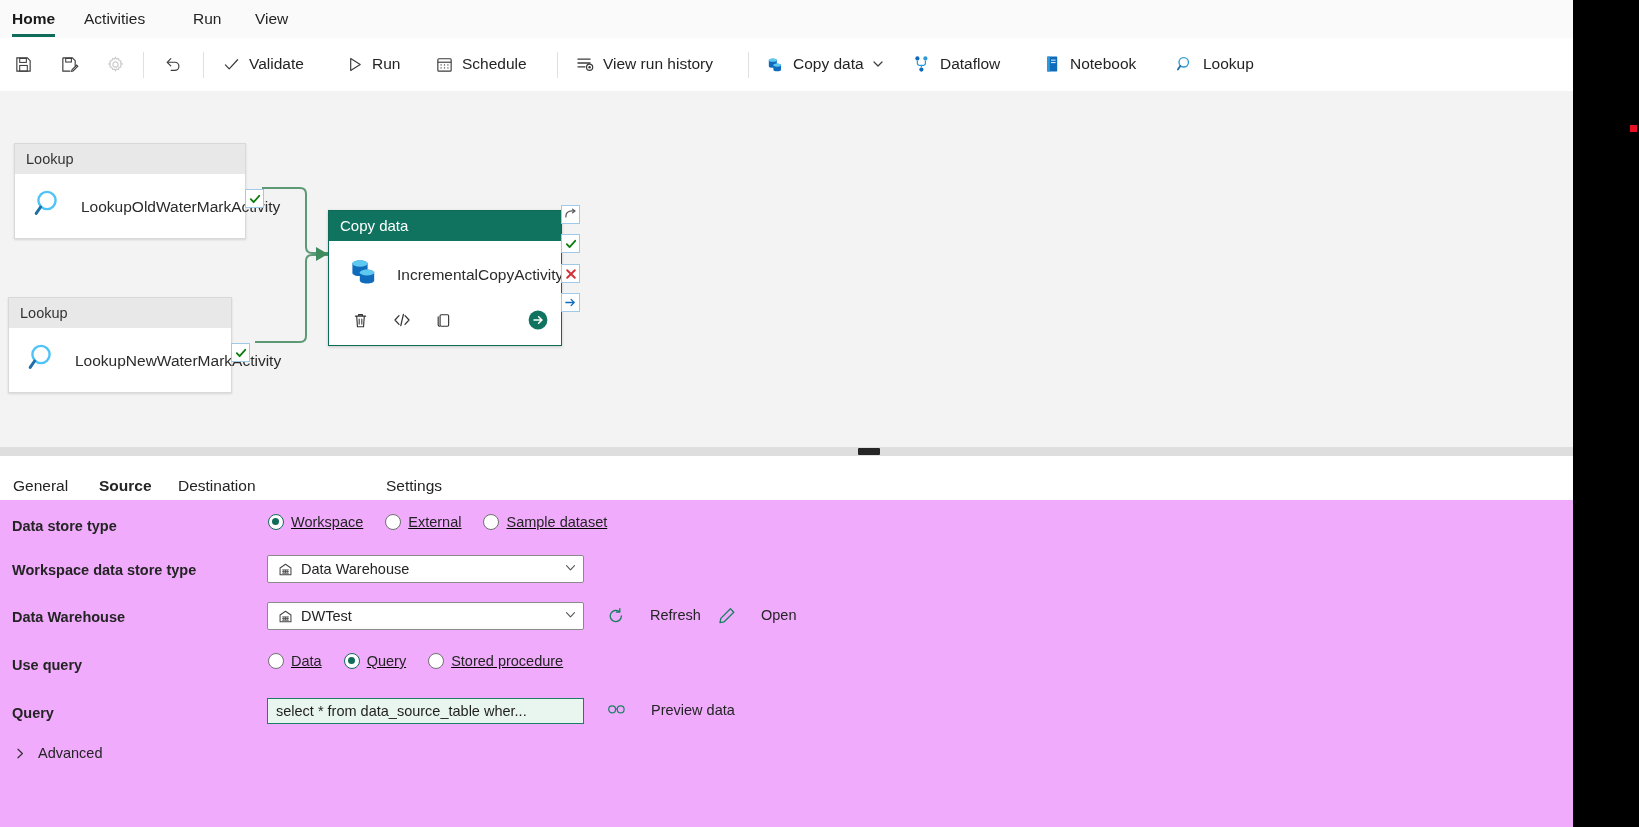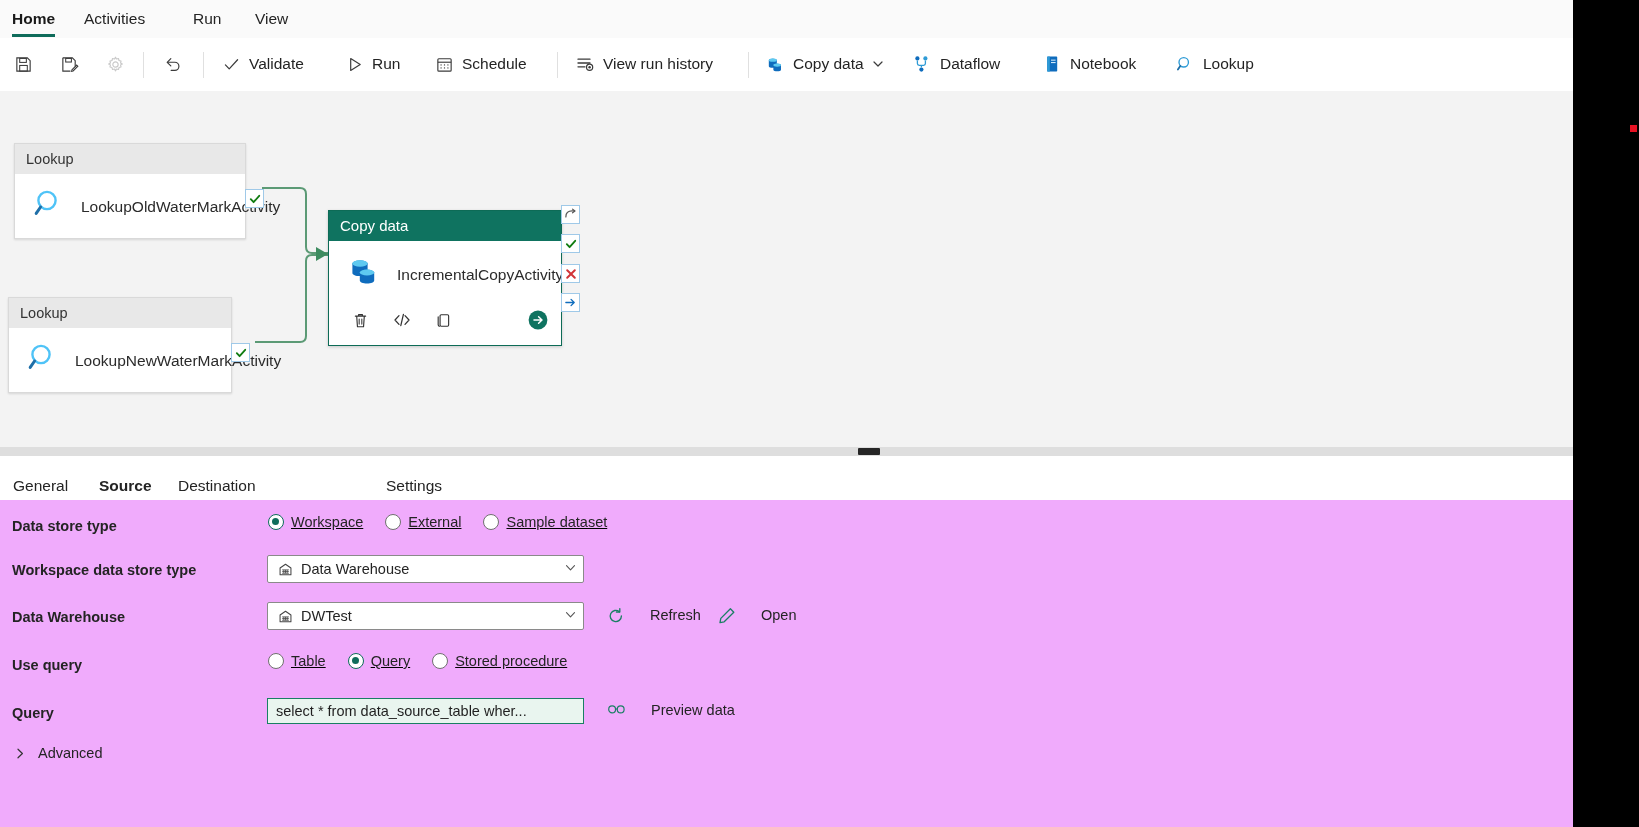--- a/index.html
+++ b/index.html
@@ -637,21 +637,21 @@
             <path d="M12.4 1.8l3.4 3.4-9.6 9.6-4.2.8.8-4.2z" fill="none" stroke="#1a7f64" stroke-width="1.3" stroke-linejoin="round"></path>
           </svg>
       </span>
       <span>Open</span>
     </div>
 
     <div class="f-label" style="top:157px;">Use query</div>
     <div class="radio-group" style="left:268px; top:153px;">
       <div class="radio-opt">
         <span class="radio-mark"></span>
-        <span class="radio-lbl">Table</span>
+        <span class="radio-lbl">Data</span>
       </div>
       <div class="radio-opt sel">
         <span class="radio-mark"></span>
         <span class="radio-lbl">Query</span>
       </div>
       <div class="radio-opt">
         <span class="radio-mark"></span>
         <span class="radio-lbl">Stored procedure</span>
       </div>
     </div>

